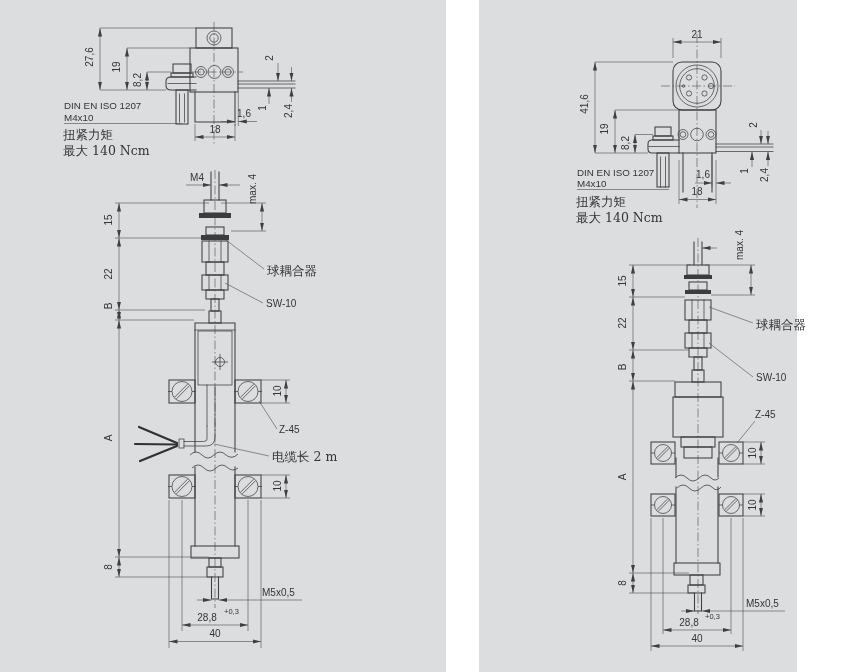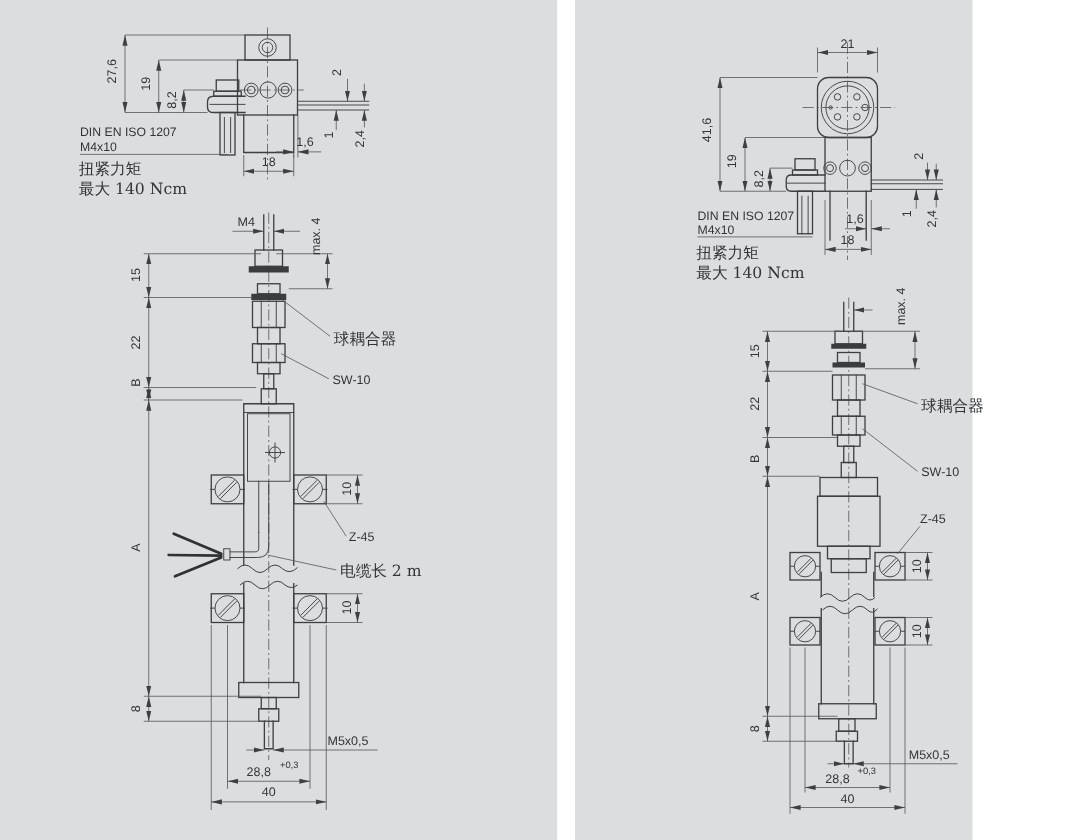--- a/index.html
+++ b/index.html
@@ -1,20 +1,20 @@
 <!DOCTYPE html>
 <html><head>
 <meta charset="utf-8">
 <style>
   html,body{margin:0;padding:0}
   body{width:854px;height:672px;background:#ffffff;position:relative;overflow:hidden;
        font-family:"Liberation Sans",sans-serif}
   .panel{position:absolute;top:0;height:672px;background:#dcddde}
   #leftPanel{left:0;width:446px}
-  #rightPanel{left:460px;width:318px}
+  #rightPanel{left:479px;width:318px}
   .divider{position:absolute;left:446px;top:0;width:22px;height:672px;background:#ffffff}
   svg{display:block}
   .obj{stroke:#3d3f41;stroke-width:1.05;fill:none;stroke-linecap:square}
   .obj2{stroke:#3d3f41;stroke-width:.75;fill:none}
   .dim{stroke:#55575a;stroke-width:.65;fill:none}
   .cl{stroke:#4a4c4e;stroke-width:.6;fill:none;stroke-dasharray:9 2.5 1.5 2.5}
   .wav{stroke:#3d3f41;stroke-width:.8;fill:none}
   .blk{fill:#3a3c3e;stroke:none}
   .wire{stroke:#2f3133;stroke-width:2.2;fill:none;stroke-linecap:round}
   text{fill:#323437;font-size:10px}

